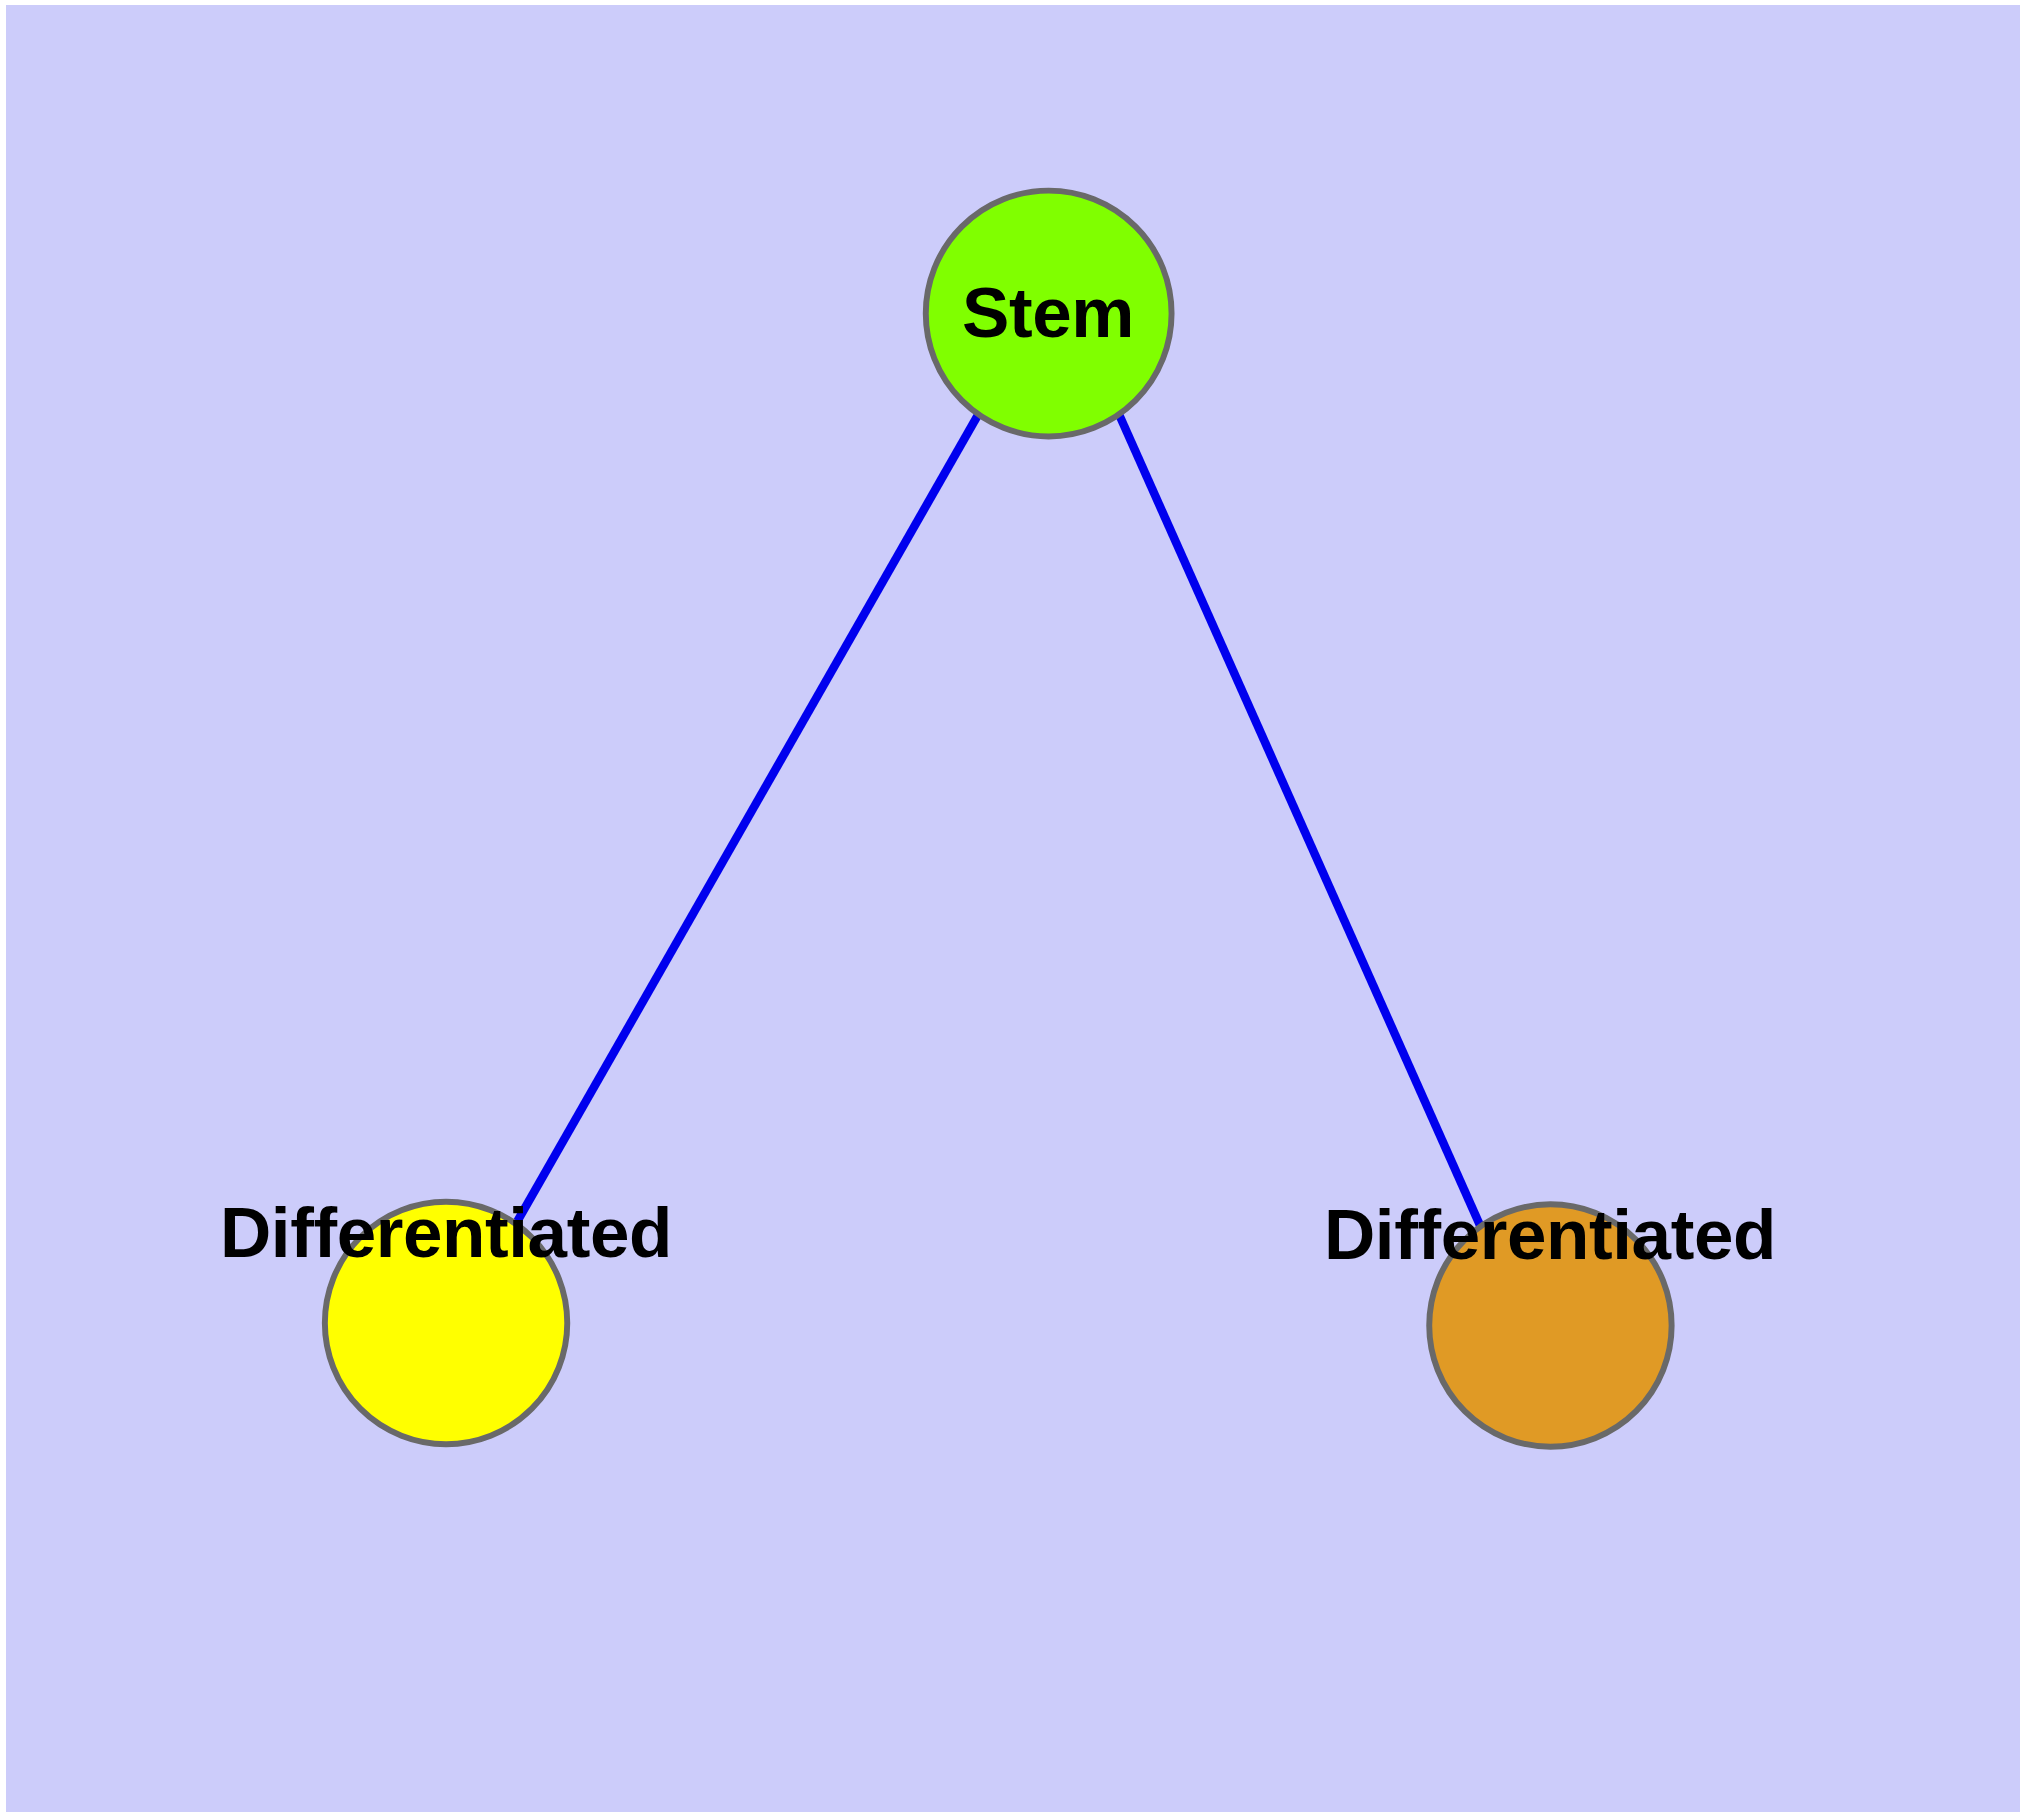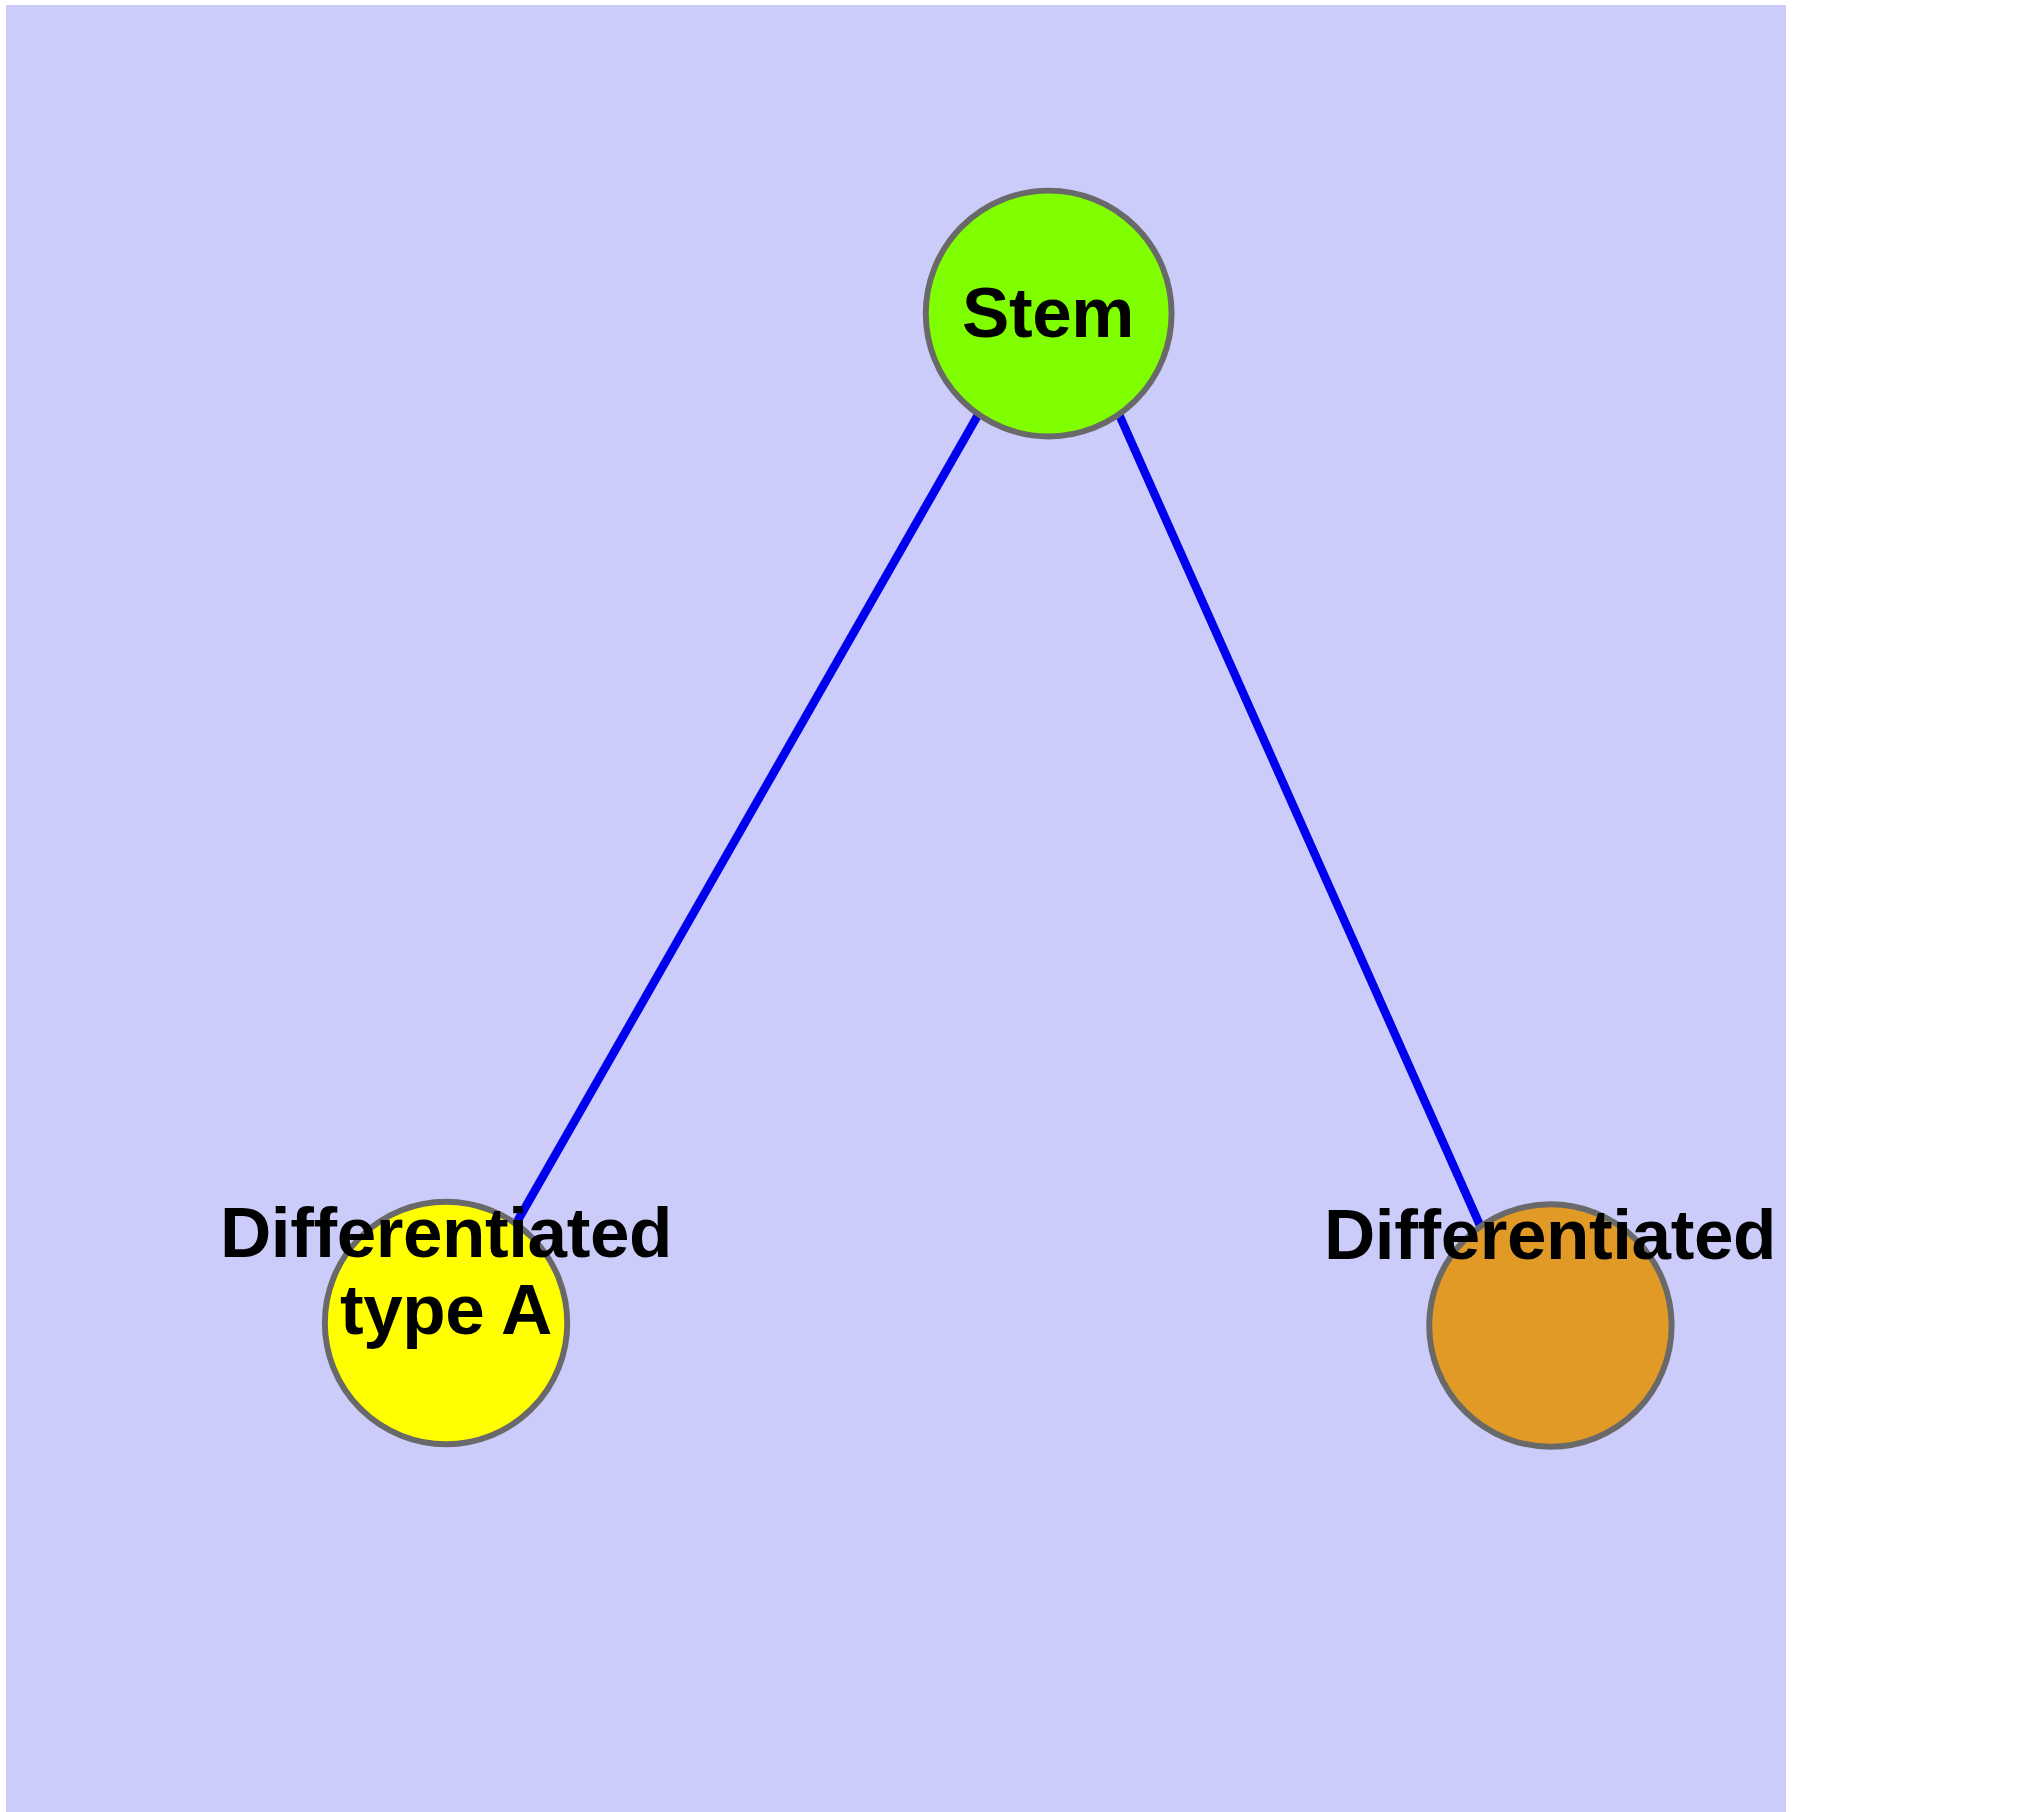--- a/index.html
+++ b/index.html
@@ -15,21 +15,21 @@
     position: relative;
     width: 2021px;
     height: 1812px;
     overflow: hidden;
     background: #ffffff;
   }
   #plot-area {
     position: absolute;
     left: 6px;
     top: 5.1px;
-    width: 1780px;
+    width: 2015px;
     height: 1807px;
     background: #ccccfa;
     overflow: hidden;
   }
   #graph-svg {
     position: absolute;
     left: 0;
     top: 0;
     width: 2015px;
     height: 1807px;
@@ -89,21 +89,20 @@
         <circle cx="1822" cy="1558" r="143" fill="#e09a25" stroke="#696969" stroke-width="7"></circle>
       </g>
     </svg>
 
     <div class="node-label" id="label-stem">
       <span class="label-line">Stem</span>
     </div>
 
     <div class="node-label" id="label-type-a">
       <span class="label-line">Differentiated</span>
-      <span class="label-line">type A</span>
     </div>
 
     <div class="node-label" id="label-type-b">
       <span class="label-line">Differentiated</span>
     </div>
 
   </div>
 </div>
 
 

